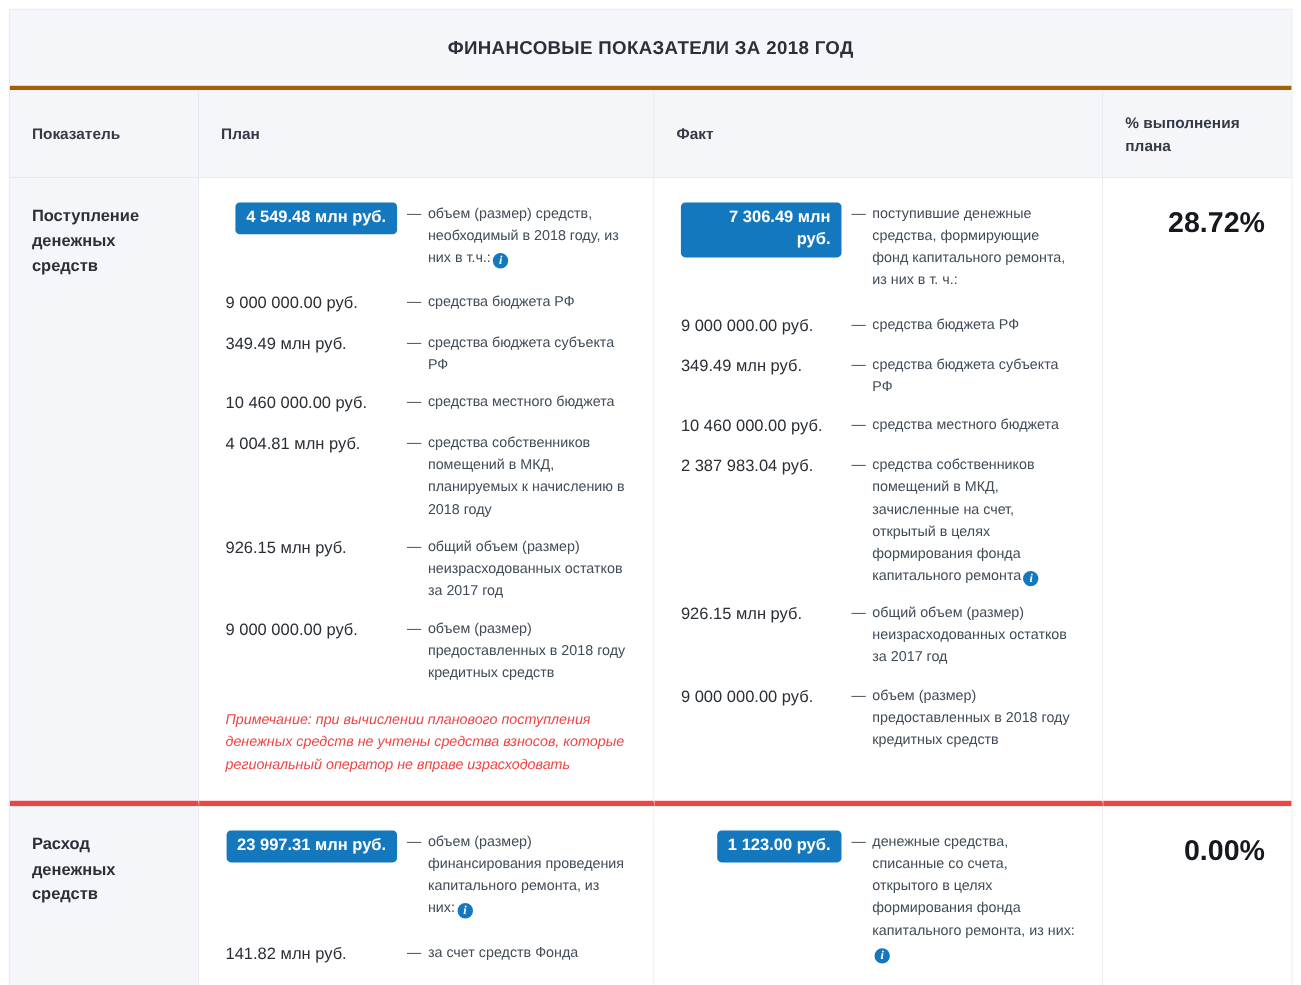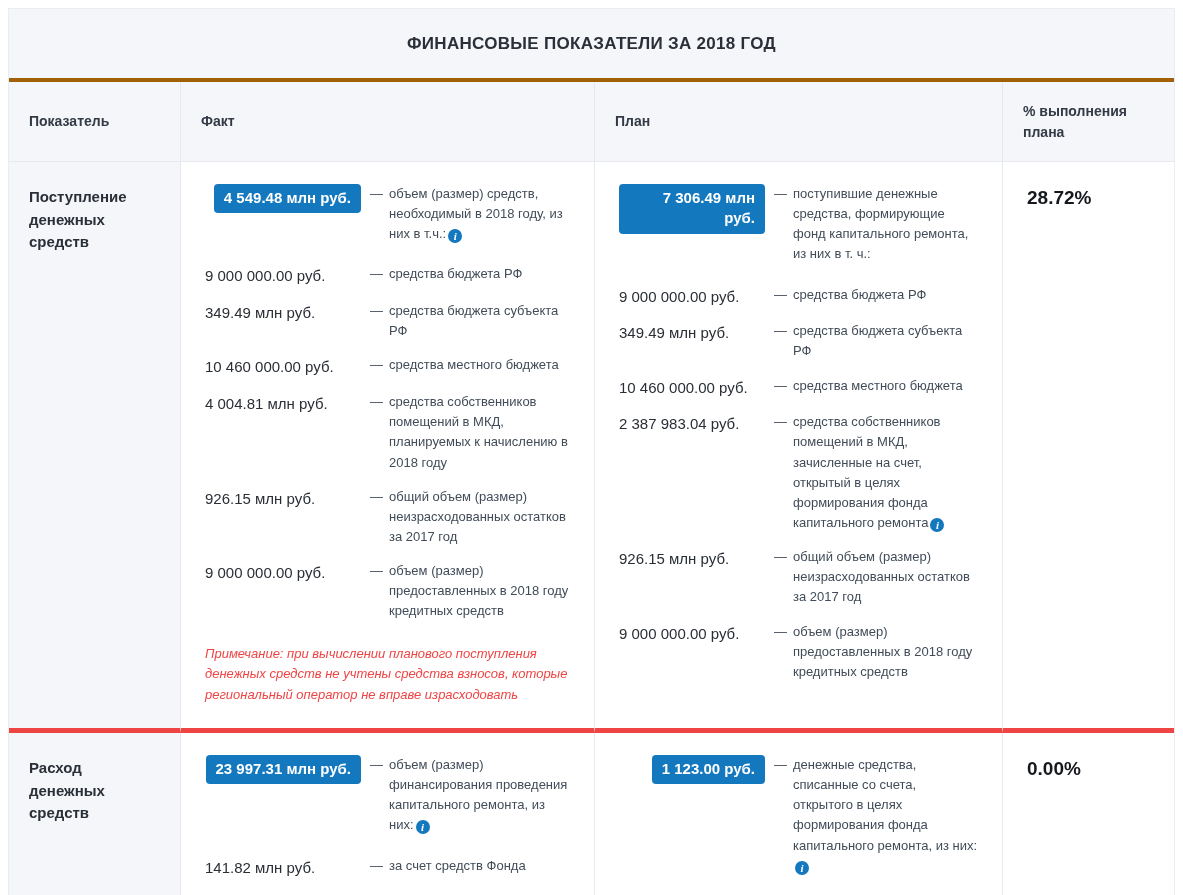--- a/index.html
+++ b/index.html
@@ -118,40 +118,40 @@
   }
   .info-icon::before { content: "i"; }
   .note {
     margin-top: 22px;
     font-style: italic;
     font-size: 13px;
     line-height: 1.6;
     color: #ef4444;
   }
   .cell-percent {
-    text-align: left;
+    text-align: right;
     padding-top: 25px;
-    font-size: 19px;
+    font-size: 26px;
     font-weight: bold;
     color: #15181d;
   }
 </style>
 </head>
 <body>
 
 <div class="table-wrap">
 
   <div class="title-band">
     <h1>ФИНАНСОВЫЕ ПОКАЗАТЕЛИ ЗА 2018 ГОД</h1>
   </div>
 
   <div class="grid-row header-row">
     <div class="cell">Показатель</div>
+    <div class="cell">План</div>
     <div class="cell">Факт</div>
-    <div class="cell">План</div>
     <div class="cell">% выполнения плана</div>
   </div>
 
   <div class="grid-row body-row row-1">
     <div class="cell cell-indicator">Поступление денежных средств</div>
 
     <div class="cell cell-plan">
       <div class="item item-total">
         <div class="item-value badge-holder">
           <span class="badge">4 549.48 млн руб.</span>

